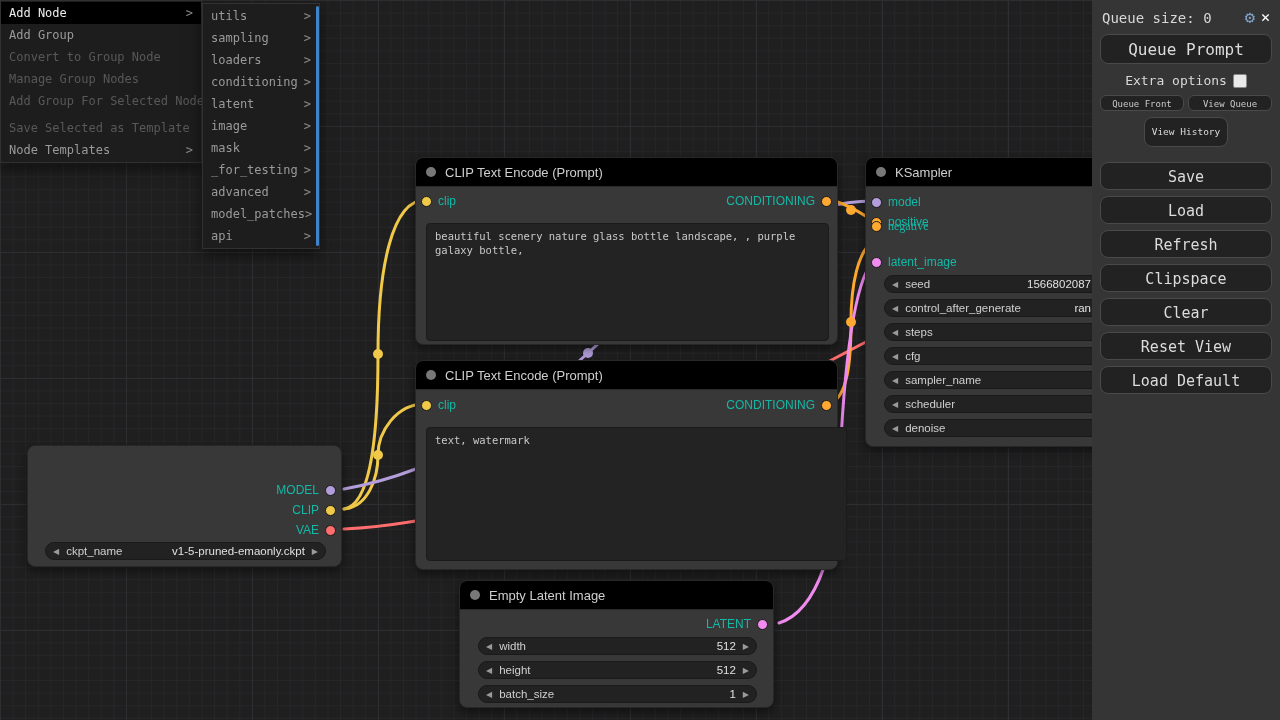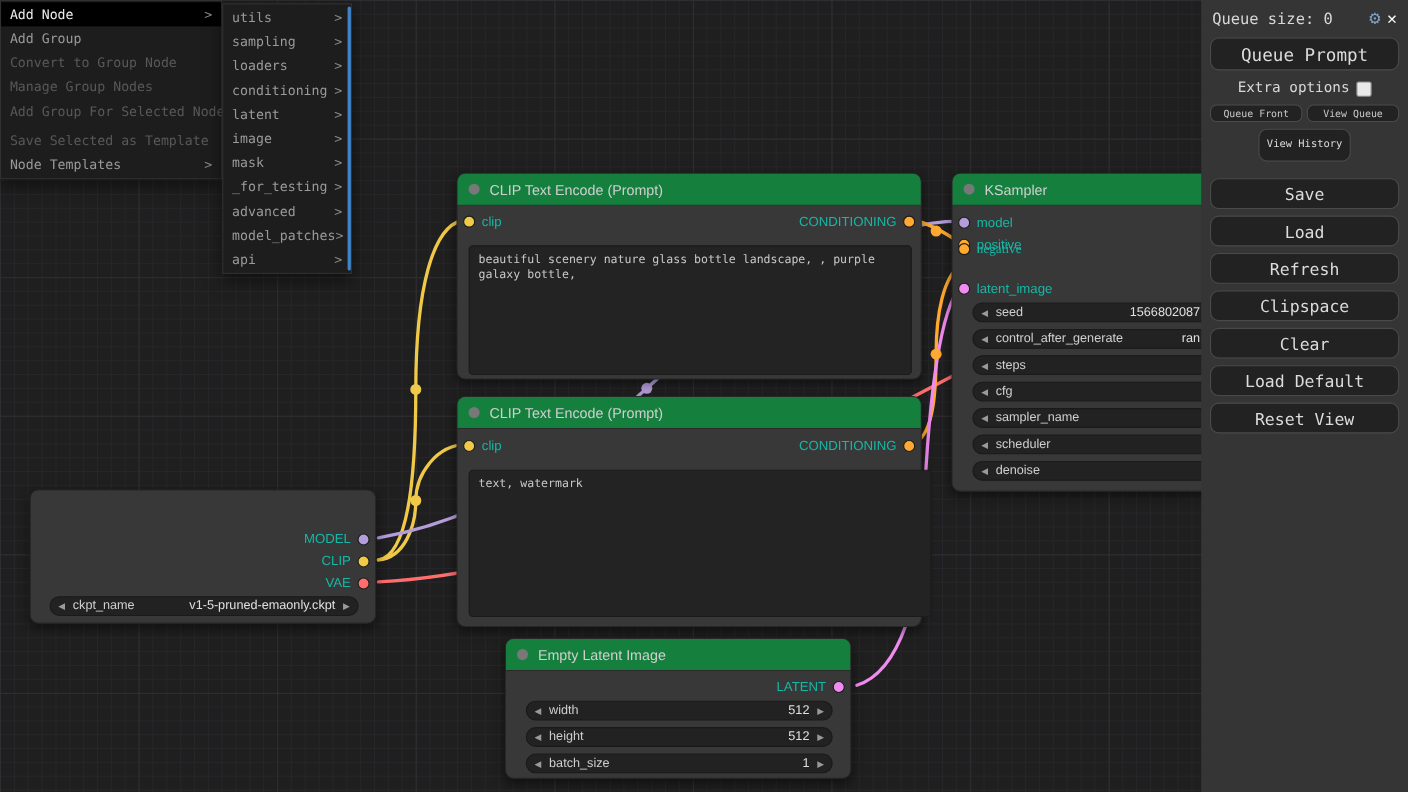--- a/index.html
+++ b/index.html
@@ -16,21 +16,21 @@
   }
   
   .wires{position:absolute;left:0;top:0;z-index:1;pointer-events:none;}
   
   .node{
     position:absolute;background:#383838;border:1px solid #272727;border-radius:8px;
     box-shadow:0 4px 10px rgba(0,0,0,.45);z-index:2;box-sizing:border-box;
   }
   .node-title{
     height:28px;display:flex;align-items:center;gap:9px;padding:0 10px;
-    background:#15803d;border-radius:7px 7px 0 0;border-bottom:1px solid #2a2a2a;
+    background:#000000;border-radius:7px 7px 0 0;border-bottom:1px solid #2a2a2a;
     color:#cfcfcf;font-size:13px;
   }
   .title-dot{width:10px;height:10px;border-radius:50%;background:#787878;flex:0 0 auto;}
   .slot{position:absolute;height:20px;display:flex;align-items:center;gap:6px;color:#14b8a6;font-size:12px;}
   .slot.in{left:5px;}
   .slot.out{right:5px;}
   .dot{width:9px;height:9px;border-radius:50%;border:1px solid #1b1b1b;flex:0 0 auto;}
   .prompt-box{
     position:absolute;background:#232323;border:1px solid #1b1b1b;border-radius:4px;
     color:#c9c9c9;font-family:"DejaVu Sans Mono",monospace;font-size:10.5px;line-height:1.35;
@@ -272,22 +272,22 @@
     <button class="btn small">Queue Front</button>
     <button class="btn small">View Queue</button>
   </div>
   <button class="btn history">View History</button>
   <div class="btn-list">
     <button class="btn big">Save</button>
     <button class="btn big">Load</button>
     <button class="btn big">Refresh</button>
     <button class="btn big">Clipspace</button>
     <button class="btn big">Clear</button>
+    <button class="btn big">Reset View</button>
     <button class="btn big">Load Default</button>
-    <button class="btn big">Reset View</button>
   </div>
 </div>
 
 <div class="menu main-menu">
   <div class="menu-item hl">
     <span>Add Node</span>
       <span class="m-spacer"></span>
     <span class="m-arrow">&gt;</span>
   </div>
   <div class="menu-item">

